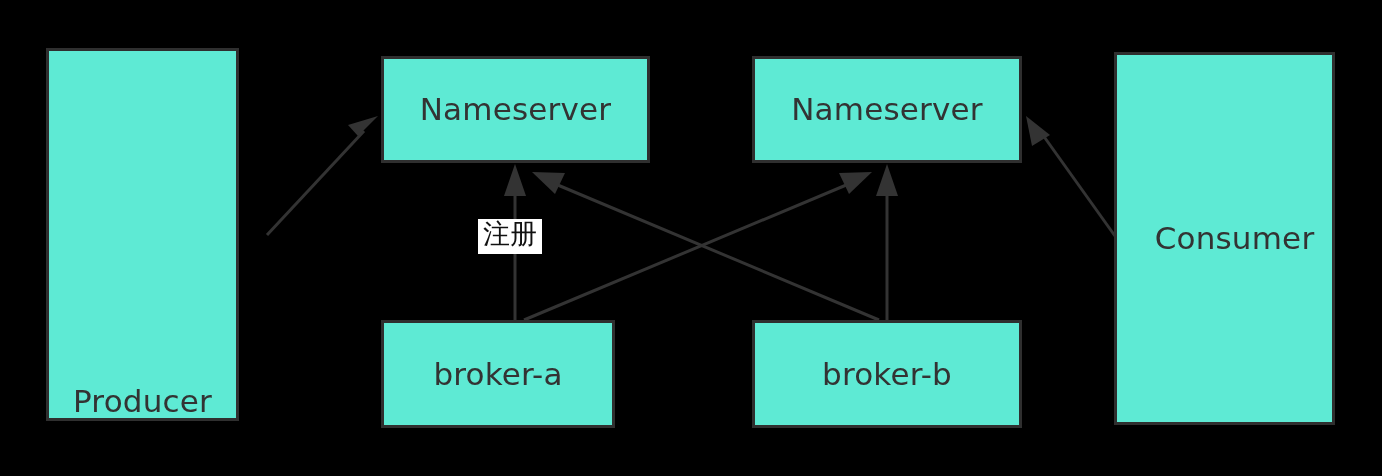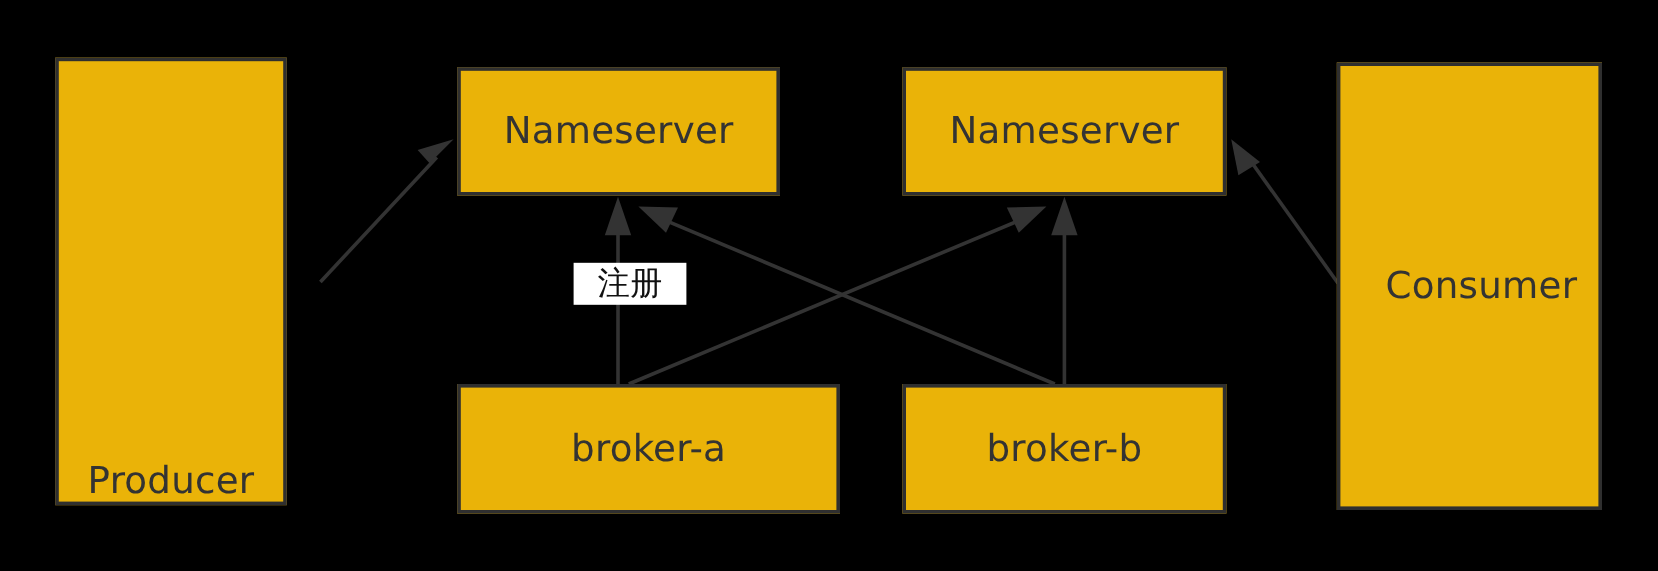--- a/index.html
+++ b/index.html
@@ -11,21 +11,21 @@
     position: relative;
     width: 1382px;
     height: 476px;
     background: #000000;
     overflow: hidden;
     font-family: "DejaVu Sans", "Liberation Sans", sans-serif;
   }
   .node {
     position: absolute;
     box-sizing: border-box;
-    background: #eab308;
+    background: #5eead4;
     border: 3px solid #2f2f2f;
     display: flex;
     align-items: center;
     justify-content: center;
     z-index: 3;
   }
   .node-label {
     color: #333333;
     font-size: 31px;
     line-height: 1.1;
@@ -50,24 +50,24 @@
   .edge-head {
     fill: #333333;
     stroke: none;
   }
   .edge-label {
     position: absolute;
     background: #ffffff;
     color: #111111;
     font-size: 27px;
     line-height: 1.22;
-    padding: 1px 20px;
+    padding: 1px 5px;
     white-space: nowrap;
     z-index: 4;
-    font-family: Liberation Serif, serif;
+    font-family: Liberation Mono, monospace;
     text-align: right;
   }
 </style>
 </head>
 <body>
 
 <div id="canvas">
 
   <svg class="edges" viewBox="0 0 1382 476" width="1382" height="476">
 
@@ -107,21 +107,21 @@
   </div>
 
   <div class="node" style="left:381px; top:56px; width:269px; height:107px;">
     <span class="node-label">Nameserver</span>
   </div>
 
   <div class="node" style="left:752px; top:56px; width:270px; height:107px;">
     <span class="node-label">Nameserver</span>
   </div>
 
-  <div class="node" style="left:381px; top:320px; width:319px; height:108px;">
+  <div class="node" style="left:381px; top:320px; width:234px; height:108px;">
     <span class="node-label">broker-a</span>
   </div>
 
   <div class="node" style="left:752px; top:320px; width:270px; height:108px;text-align:right;">
     <span class="node-label">broker-b</span>
   </div>
 
   <div class="node" style="left:1114px; top:52px; width:221px; height:373px;padding-left:20px;">
     <span class="node-label">Consumer</span>
   </div>

